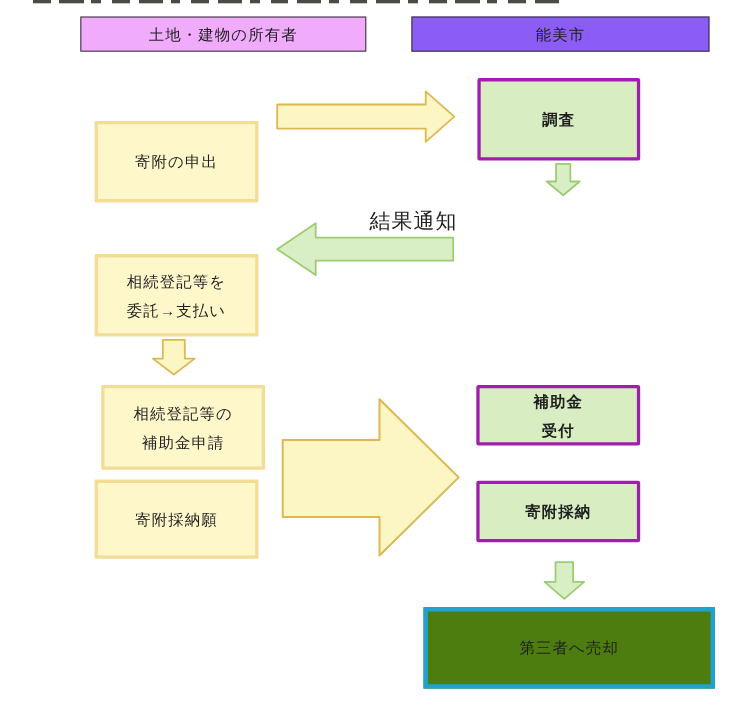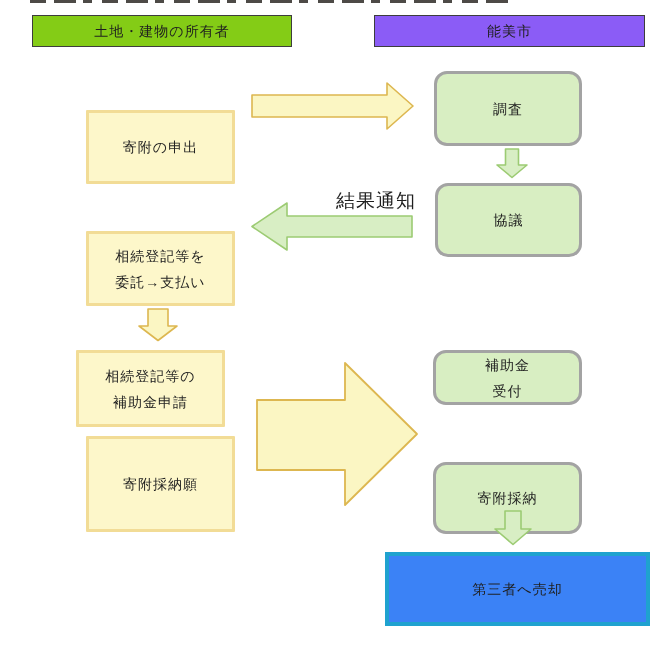--- a/index.html
+++ b/index.html
@@ -18,34 +18,35 @@
     align-items:center;justify-content:center;
     text-align:center;
     font-size:14px;
     line-height:26px;
     letter-spacing:1px;
   }
   .hdr{
     border:1.5px solid #3d3d3d;
     font-size:14px;
   }
-  .hdr-yellow{background:#84cc16;}
+  .hdr-yellow{background:#f0abfc;margin-left:41px;}
   .hdr-green{background:#8b5cf6;}
   .ybox{
     background:#fdf7ca;
     border:3px solid #f2dc96;
     border-radius:1px;
   }
   .gbox{
     background:#d8eec2;
-    border:3px solid #a3a3a3;
-    border-radius:13px;
+    border:3px solid #a21caf;
+    border-radius:2px;
+    font-weight:bold;
   }
   .bbox{
-    background:#3b82f6;
+    background:#4d7c0f;
     border:4px solid #1fa2cf;
   }
   .arrow-layer{
     position:absolute;left:0;top:0;width:664px;height:647px;
     pointer-events:none;
   }
   .note{
     position:absolute;
     font-size:19px;
     letter-spacing:1px;
@@ -77,43 +78,40 @@
 
   <div class="box ybox" style="left:86px;top:66px;width:149px;height:74px;margin-top:44px;">
     <span>寄附の申出</span>
   </div>
 
   <div class="box ybox" style="left:86px;top:231px;width:149px;height:75px;">
     <span>相続登記等を</span>
     <span>委託→支払い</span>
   </div>
 
-  <div class="box ybox" style="left:76px;top:350px;width:149px;height:77px;">
+  <div class="box ybox" style="left:92px;top:350px;width:149px;height:77px;">
     <span>相続登記等の</span>
     <span>補助金申請</span>
   </div>
 
-  <div class="box ybox" style="left:86px;top:436px;width:149px;height:96px;">
+  <div class="box ybox" style="left:86px;top:436px;width:149px;height:72px;">
     <span>寄附採納願</span>
   </div>
 
   <div class="box gbox" style="left:434px;top:71px;width:148px;height:75px;">
     <span>調査</span>
   </div>
 
-  <div class="box gbox" style="left:435px;top:183px;width:147px;height:74px;">
-    <span>協議</span>
-  </div>
 
   <div class="box gbox" style="left:433px;top:350px;width:149px;height:55px;">
     <span>補助金</span>
     <span>受付</span>
   </div>
 
-  <div class="box gbox" style="left:433px;top:462px;width:149px;height:72px;">
+  <div class="box gbox" style="left:433px;top:437px;width:149px;height:56px;">
     <span>寄附採納</span>
   </div>
 
   <div class="box bbox" style="left:385px;top:552px;width:265px;height:74px;">
     <span>第三者へ売却</span>
   </div>
 
   <div class="note" style="left:336px;top:188px;width:77px;text-align:right;">結果通知</div>
 
   <svg class="arrow-layer" viewBox="0 0 664 647" xmlns="http://www.w3.org/2000/svg">

